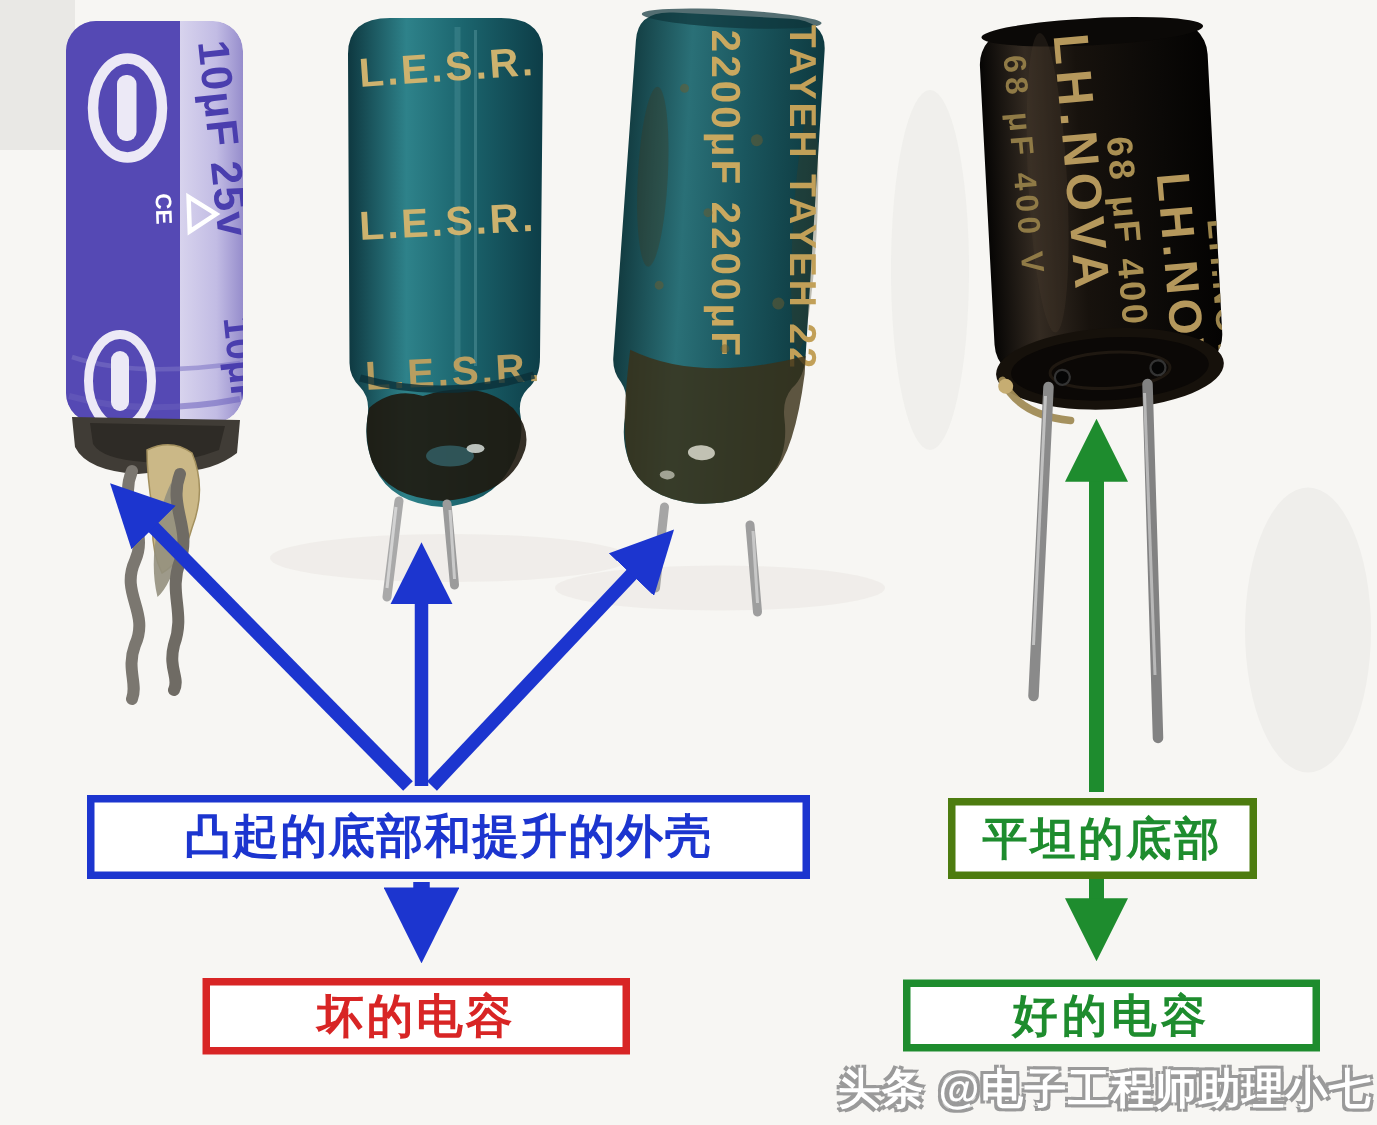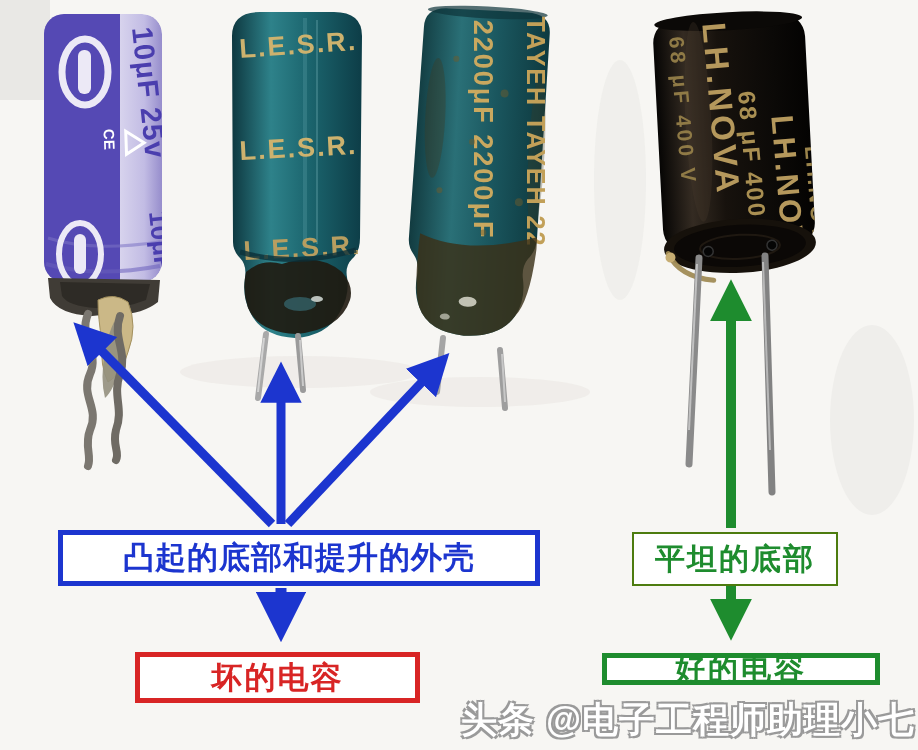--- a/index.html
+++ b/index.html
@@ -8,24 +8,24 @@
     background:#f7f6f3;font-family:"Liberation Sans",sans-serif;
   }
   .photo-svg{position:absolute;left:0;top:0;}
   .label-box{
     position:absolute;background:#ffffff;box-sizing:border-box;
     display:flex;align-items:center;justify-content:center;
     font-weight:bold;white-space:nowrap;
   }
   .box-blue{left:58px;top:530px;width:482px;height:56px;border:5px solid #1c35cf;color:#1c35cf;font-size:31px;letter-spacing:1px;}
   .box-red{left:135px;top:652px;width:285px;height:51px;border:5px solid #d82525;color:#d82525;font-size:31px;letter-spacing:2px;}
-  .box-green-cause{left:632px;top:532px;width:206px;height:54px;border:2px solid #4d7c0f;color:#1e8c2e;font-size:30px;letter-spacing:2px;}
-  .box-green-result{left:602px;top:653px;width:278px;height:32px;border:5px solid #1e8c2e;color:#1e8c2e;font-size:30px;letter-spacing:3px;text-align:right;}
+  .box-green-cause{left:632px;top:532px;width:206px;height:54px;border:5px solid #4d7c0f;color:#1e8c2e;font-size:30px;letter-spacing:2px;}
+  .box-green-result{left:602px;top:653px;width:278px;height:48px;border:5px solid #1e8c2e;color:#1e8c2e;font-size:30px;letter-spacing:3px;text-align:right;}
   .watermark{
-    position:absolute;right:3px;bottom:5px;font-size:36px;font-weight:bold;
+    position:absolute;right:3px;bottom:5px;font-size:28px;font-weight:bold;
     color:#ffffff;letter-spacing:1px;
     text-shadow:-2px -2px 0 #9a9a9a,2px -2px 0 #9a9a9a,-2px 2px 0 #9a9a9a,2px 2px 0 #9a9a9a,0 0 2px #8a8a8a;
   }
 </style>
 </head>
 <body>
 
 <div class="stage">
 
   <svg class="photo-svg" width="918" height="750" viewBox="0 0 918 750">

